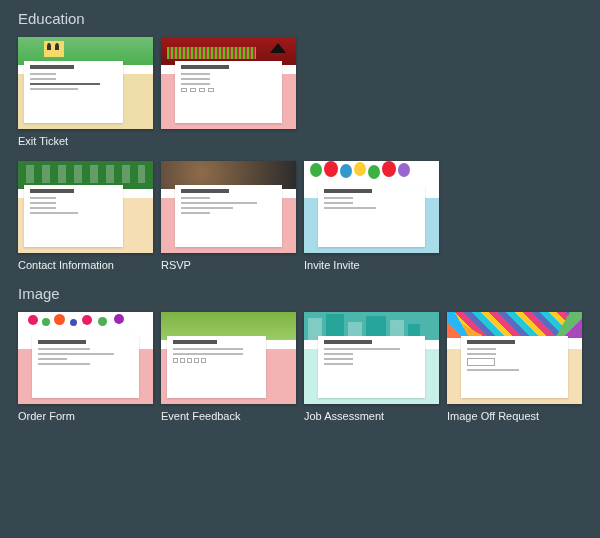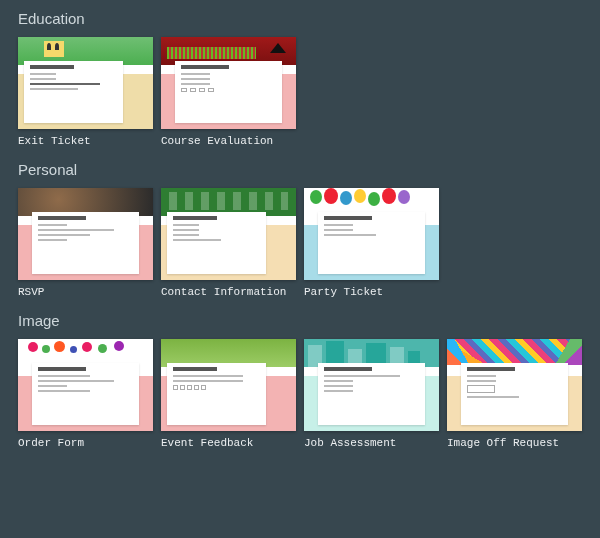--- a/index.html
+++ b/index.html
@@ -15,21 +15,20 @@
   .section-title {
     color: #cfd8dc;
     font-size: 15px;
     font-weight: 400;
     margin-bottom: 10px;
   }
   .grid {
     display: grid;
     grid-template-columns: repeat(4, 1fr);
     gap: 8px;
-    font-family: Liberation Mono, monospace;
   }
   .card { cursor: pointer; }
   .thumb {
     width: 100%;
     height: 92px;
     background: #fff;
     position: relative;
     overflow: hidden;
     box-shadow: 0 1px 3px rgba(0,0,0,.3);
   }
@@ -127,59 +126,57 @@
           <div class="form-line short"></div>
           <div class="form-line short"></div>
           <div style="display:flex;gap:3px;margin-top:3px;">
             <div style="width:6px;height:4px;border:1px solid #aaa;"></div>
             <div style="width:6px;height:4px;border:1px solid #aaa;"></div>
             <div style="width:6px;height:4px;border:1px solid #aaa;"></div>
             <div style="width:6px;height:4px;border:1px solid #aaa;"></div>
           </div>
         </div>
       </div>
-      <div class="label">Course Evaluation</div>
     </div>
 
   </div>
 </div>
 
 <div class="section">
-  <div class="section-title">Personal</div>
   <div class="grid">
-
-    <div class="card">
-      <div class="thumb">
-        <div class="bg" style="background:#f3b3b3;"></div>
-        <div class="banner" style="background:radial-gradient(circle at 30% 40%,#8f6b4a,#2b2b2b);"></div>
-        <div class="form">
-          <div class="form-title"></div>
-          <div class="form-line short"></div>
-          <div class="form-line long"></div>
-          <div class="form-line med"></div>
-          <div class="form-line short"></div>
-        </div>
-      </div>
-      <div class="label">RSVP</div>
-    </div>
 
     <div class="card">
       <div class="thumb">
         <div class="bg" style="background:#f5deb3;"></div>
         <div class="banner" style="background:#2e7d32;"></div>
         <div style="position:absolute;top:4px;left:8px;right:8px;height:18px;background:repeating-linear-gradient(90deg,rgba(255,255,255,.25) 0 8px,transparent 8px 16px);"></div>
         <div class="form left">
           <div class="form-title"></div>
           <div class="form-line short"></div>
           <div class="form-line short"></div>
           <div class="form-line short"></div>
           <div class="form-line med"></div>
         </div>
       </div>
       <div class="label">Contact Information</div>
+    </div>
+
+    <div class="card">
+      <div class="thumb">
+        <div class="bg" style="background:#f3b3b3;"></div>
+        <div class="banner" style="background:radial-gradient(circle at 30% 40%,#8f6b4a,#2b2b2b);"></div>
+        <div class="form">
+          <div class="form-title"></div>
+          <div class="form-line short"></div>
+          <div class="form-line long"></div>
+          <div class="form-line med"></div>
+          <div class="form-line short"></div>
+        </div>
+      </div>
+      <div class="label">RSVP</div>
     </div>
 
     <div class="card">
       <div class="thumb">
         <div class="bg" style="background:#a8dce8;"></div>
         <div class="circles">
           <span style="top:2px;left:6px;width:12px;height:14px;background:#3cb043;"></span>
           <span style="top:0;left:20px;width:14px;height:16px;background:#e23;"></span>
           <span style="top:3px;left:36px;width:12px;height:14px;background:#39c;"></span>
           <span style="top:1px;left:50px;width:12px;height:14px;background:#fc3;"></span>
@@ -187,21 +184,21 @@
           <span style="top:0;left:78px;width:14px;height:16px;background:#e23;"></span>
           <span style="top:2px;left:94px;width:12px;height:14px;background:#96c;"></span>
         </div>
         <div class="form">
           <div class="form-title"></div>
           <div class="form-line short"></div>
           <div class="form-line short"></div>
           <div class="form-line med"></div>
         </div>
       </div>
-      <div class="label">Party Ticket</div>
+      <div class="label">Invite Invite</div>
     </div>
 
 
   </div>
 </div>
 
 <div class="section">
   <div class="section-title">Image</div>
   <div class="grid">
 

